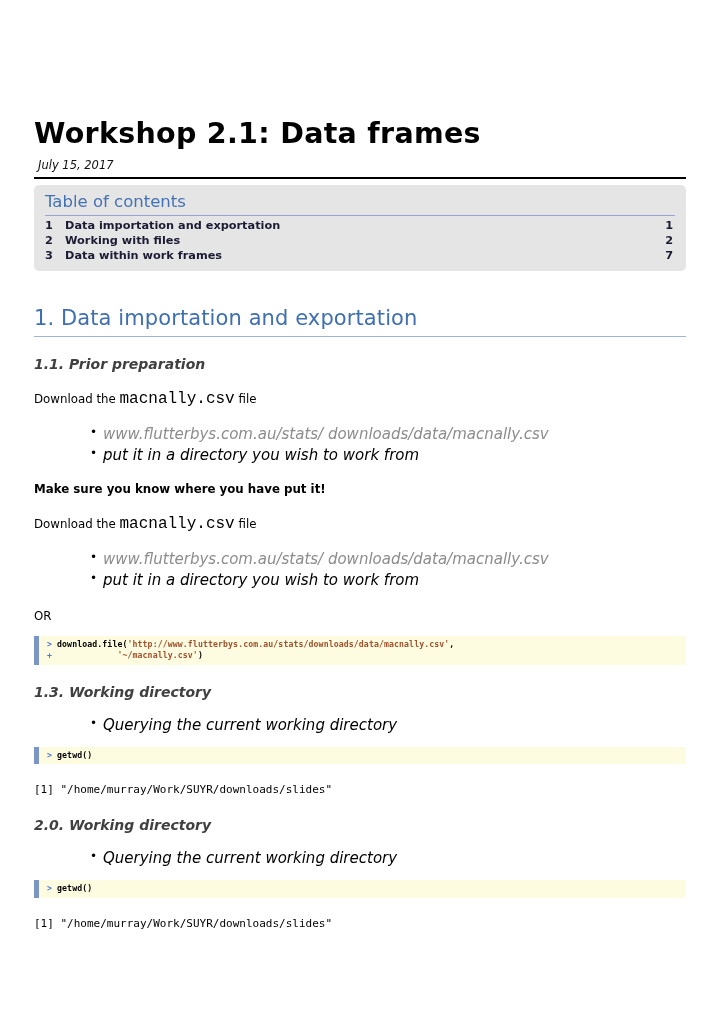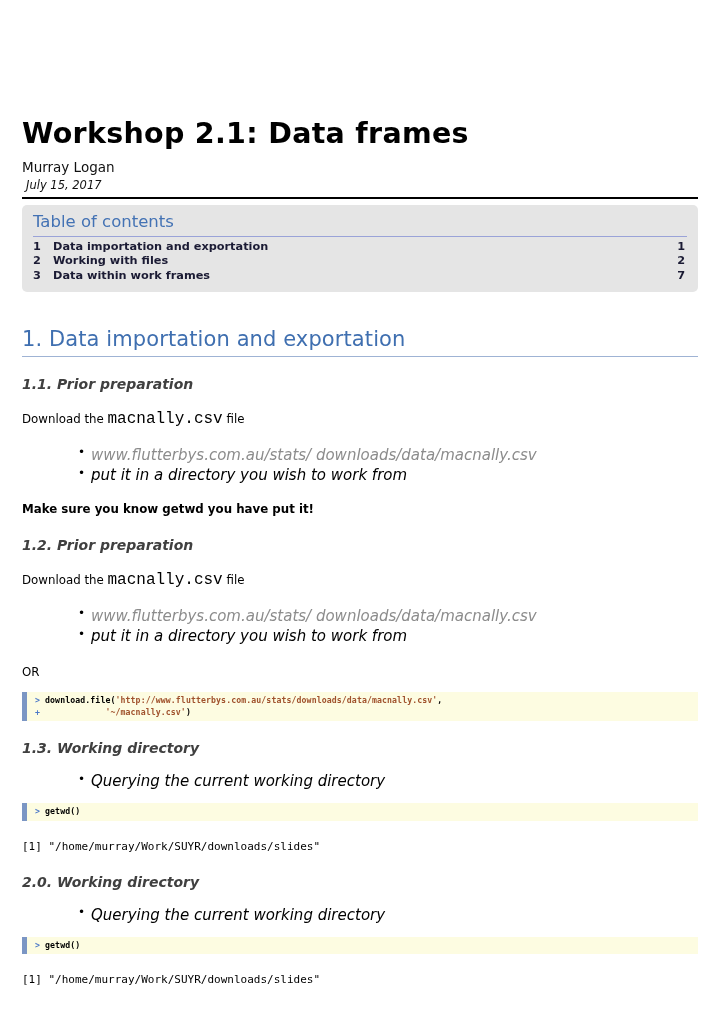--- a/index.html
+++ b/index.html
@@ -13,21 +13,21 @@
     font-family: "DejaVu Sans", sans-serif;
     color: #000000;
     -webkit-font-smoothing: antialiased;
   }
 
   .page {
     position: relative;
     width: 720px;
     height: 1019px;
     box-sizing: border-box;
-    padding: 0 22px;
+    padding: 0 34px;
   }
 
   
   .titleblock {
     padding-top: 118px;
   }
   .doc-title {
     font-family: "DejaVu Sans", sans-serif;
     font-size: 28.5px;
     font-weight: bold;
@@ -208,21 +208,20 @@
     white-space: pre;
   }
 </style>
 </head>
 <body>
 
 <div class="page">
 
   <div class="titleblock">
     <h1 class="doc-title">Workshop 2.1: Data frames</h1>
-    <div class="doc-author">Murray Logan</div>
     <div class="doc-date">July 15, 2017</div>
   </div>
   <hr class="title-rule">
 
   <div class="toc">
     <div class="toc-title">Table of contents</div>
     <hr class="toc-sep">
     <div class="toc-list">
 
       <div class="toc-row">
@@ -251,23 +250,22 @@
 
   <h3 class="h2">1.1. Prior preparation</h3>
 
   <p class="para"><span>Download the </span><code class="inline">macnally.csv</code><span> file</span></p>
 
   <ul class="bullets">
     <li><span class="urltext">www.flutterbys.com.au/stats/ downloads/data/macnally.csv</span></li>
     <li>put it in a directory you wish to work from</li>
   </ul>
 
-  <p class="para bold">Make sure you know getwd you have put it!</p>
-
-  <h3 class="h2">1.2. Prior preparation</h3>
+  <p class="para bold">Make sure you know where you have put it!</p>
+
 
   <p class="para"><span>Download the </span><code class="inline">macnally.csv</code><span> file</span></p>
 
   <ul class="bullets">
     <li><span class="urltext">www.flutterbys.com.au/stats/ downloads/data/macnally.csv</span></li>
     <li>put it in a directory you wish to work from</li>
   </ul>
 
   <p class="para or">OR</p>
 

